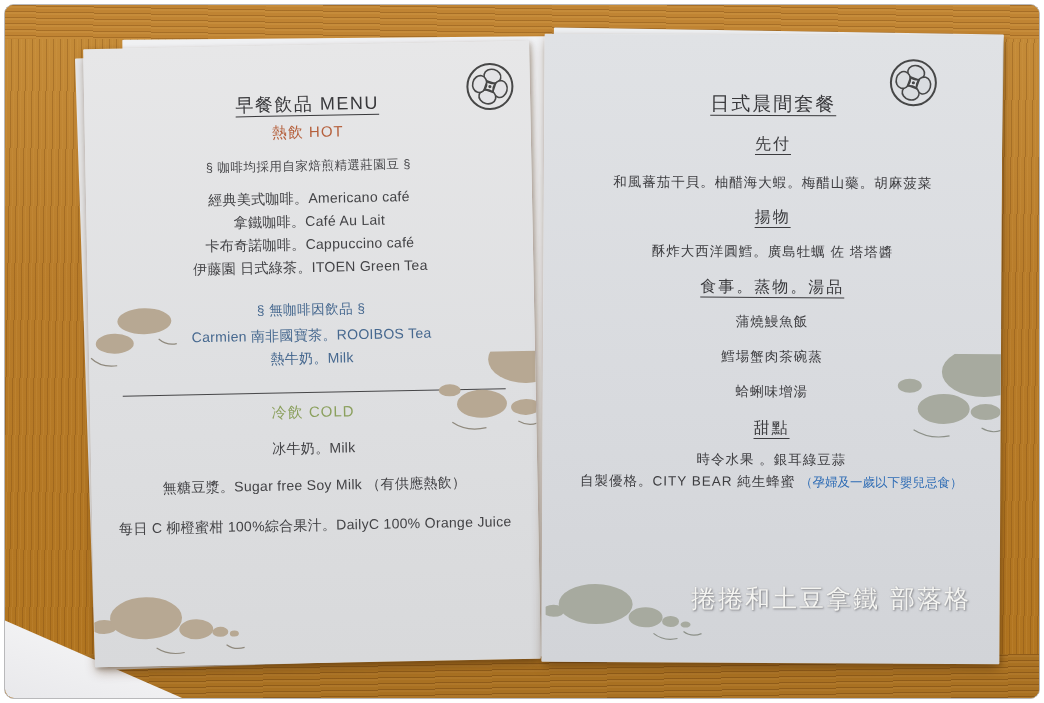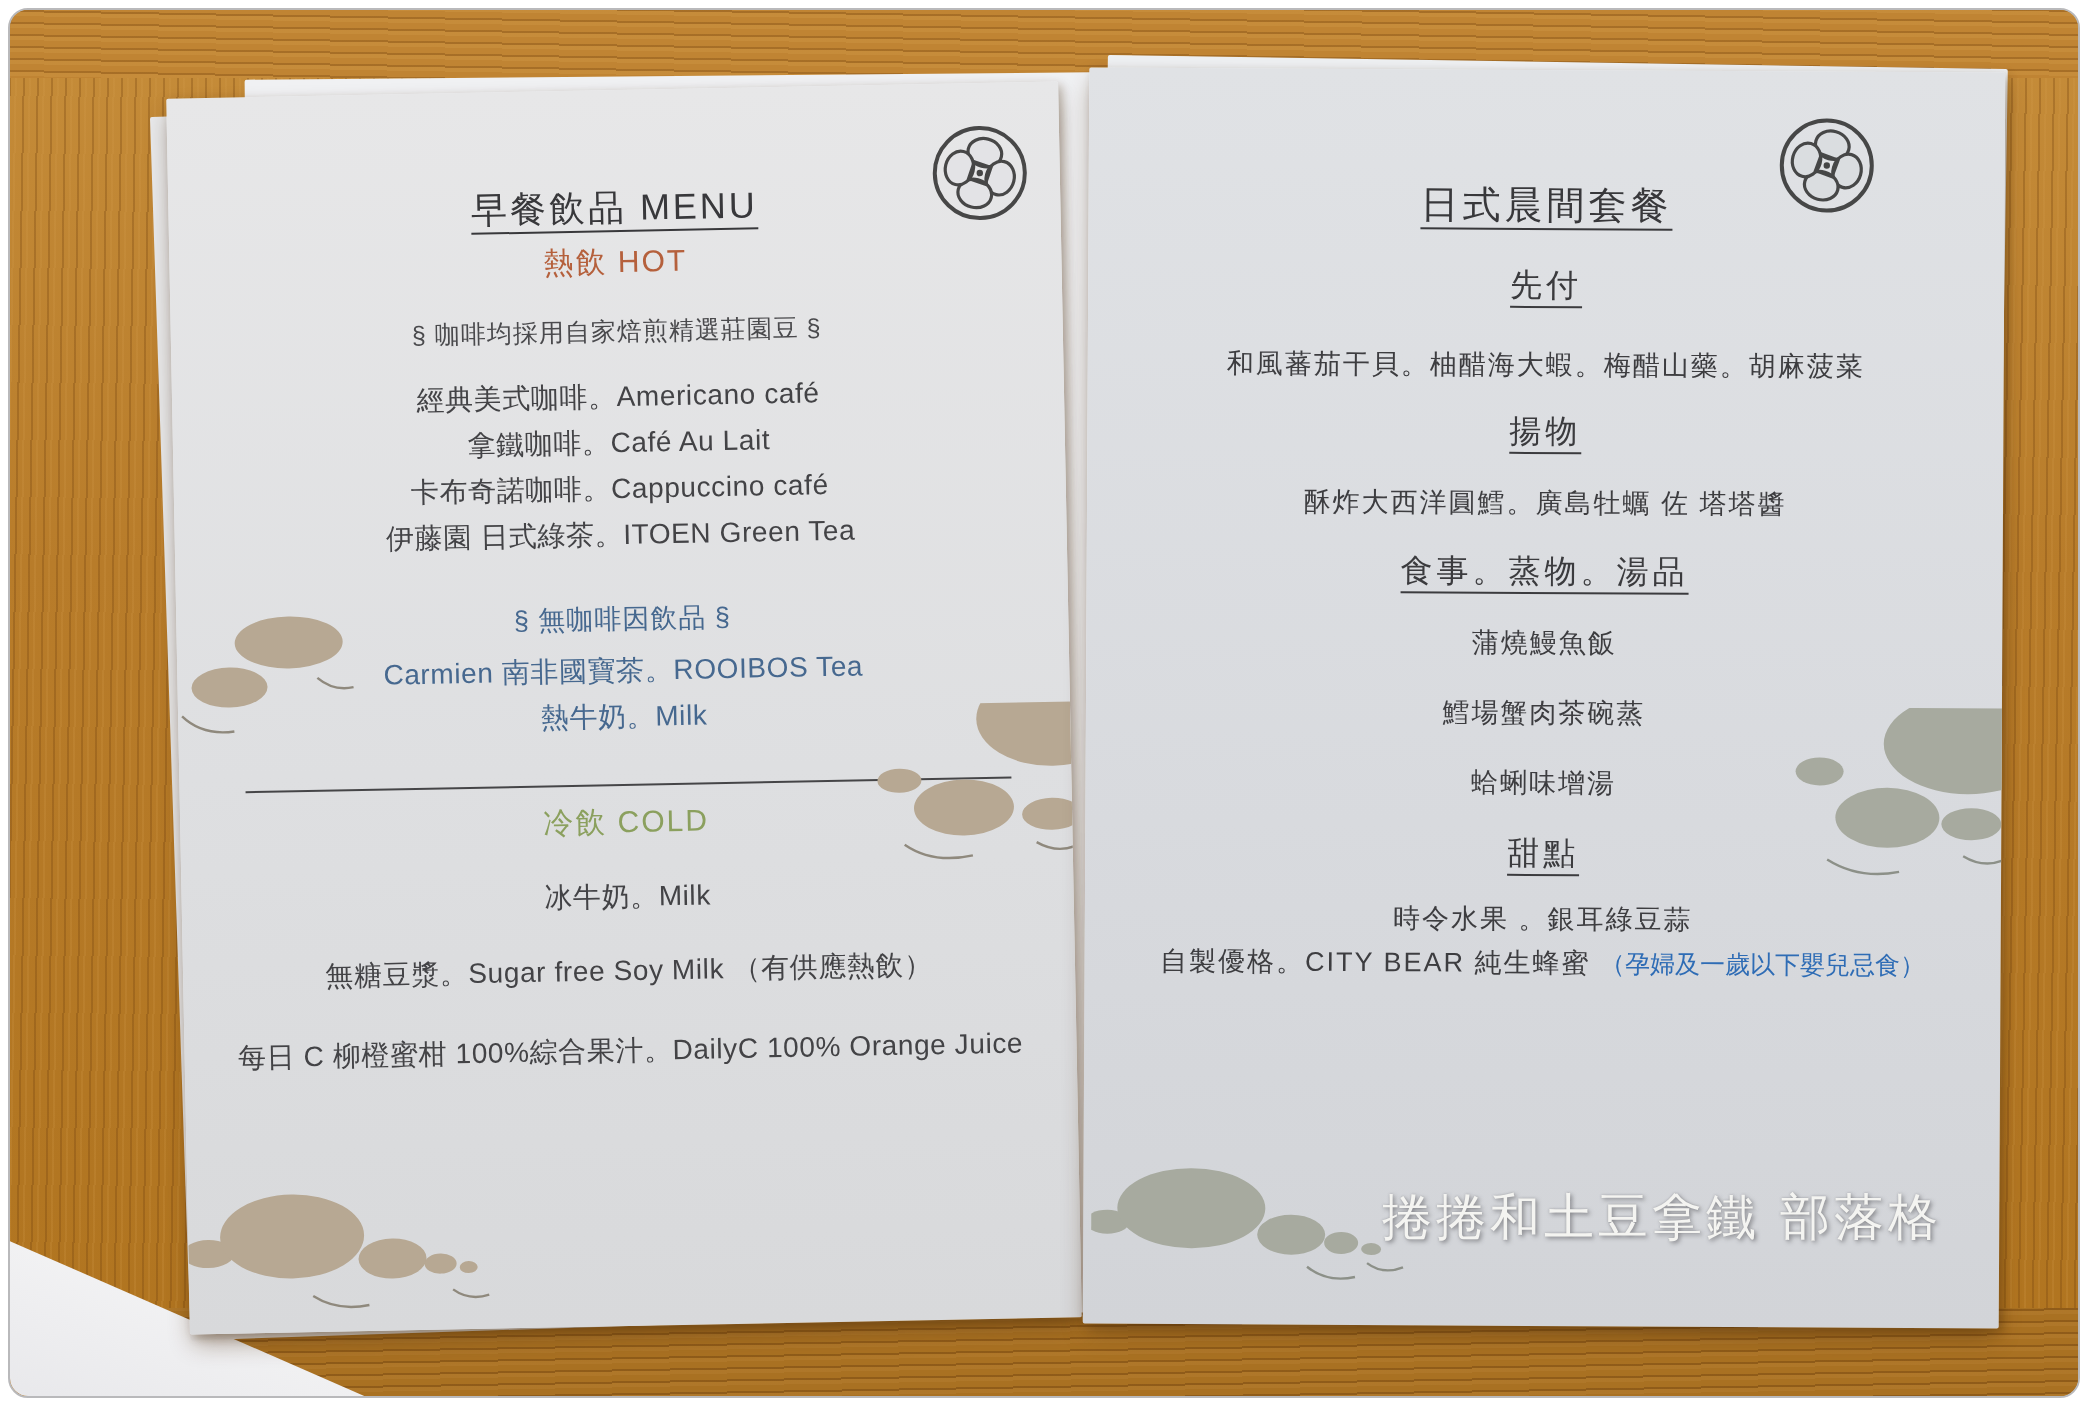--- a/index.html
+++ b/index.html
@@ -43,21 +43,21 @@
   .lp-cold-h{font-size:15px;letter-spacing:1px;}
   .divider{position:absolute;left:33px;top:347px;width:383px;height:1.3px;background:#454547;}
   .rp-title{font-size:19px;letter-spacing:2px;line-height:25px;color:#38383b;font-weight:500;}
   .rp-h{font-size:16px;letter-spacing:2px;color:#3b3b3e;font-weight:500;}
   .rp-item{font-size:13.5px;letter-spacing:1px;color:#3d3d40;}
   .rp-note{font-size:12.5px;color:#2e6cb5;letter-spacing:0;}
   .logo{position:absolute;width:50px;height:50px;opacity:.85;}
   .stones{position:absolute;}
   .watermark{position:absolute;left:686px;top:577px;font-family:"DejaVu Serif","Liberation Serif",serif;
          font-size:25px;letter-spacing:2px;color:#f4f4f1;white-space:nowrap;
-         text-shadow:1px 1px 2px rgba(95,95,100,.65),0 0 1px rgba(120,120,125,.5);margin-top:10px;}
+         text-shadow:1px 1px 2px rgba(95,95,100,.65),0 0 1px rgba(120,120,125,.5);}
 </style>
 </head>
 <body>
 
 <div class="photo">
   <div class="wood-band wood-top"></div>
   <div class="wood-band wood-bottom"></div>
 
   <div class="corner-paper"></div>
 

